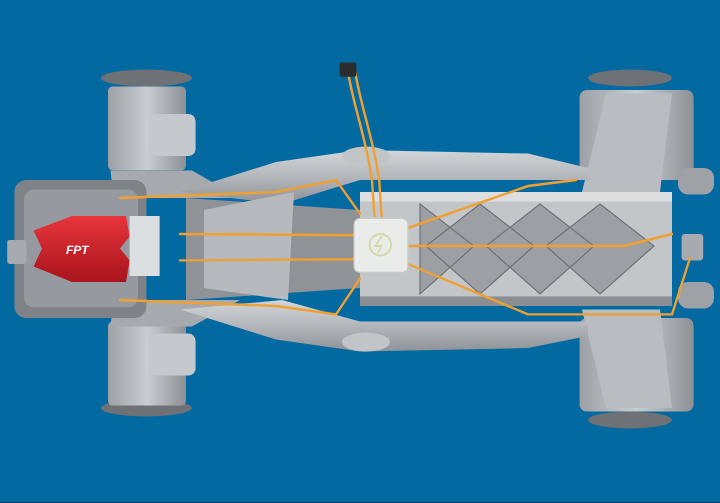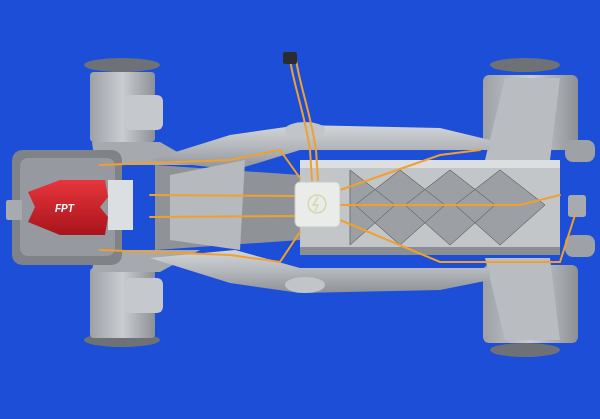--- a/index.html
+++ b/index.html
@@ -1,16 +1,16 @@
 <!DOCTYPE html>
 <html><head>
 <meta charset="utf-8">
 <style>
   html,body{margin:0;padding:0;background:#000;}
-  .stage{position:relative;width:600px;height:419px;background:#1d4ed8;overflow:hidden;}
+  .stage{position:relative;width:600px;height:419px;background:#0369a1;overflow:hidden;}
   svg{position:absolute;left:0;top:0;}
   .fpt{font-family:"Liberation Sans",sans-serif;font-weight:bold;font-style:italic;}
 </style>
 </head>
 <body>
 
 <div class="stage">
   <svg width="600" height="419" viewBox="0 0 600 419">
     <defs>
       <linearGradient id="metal" x1="0" y1="0" x2="0" y2="1">

